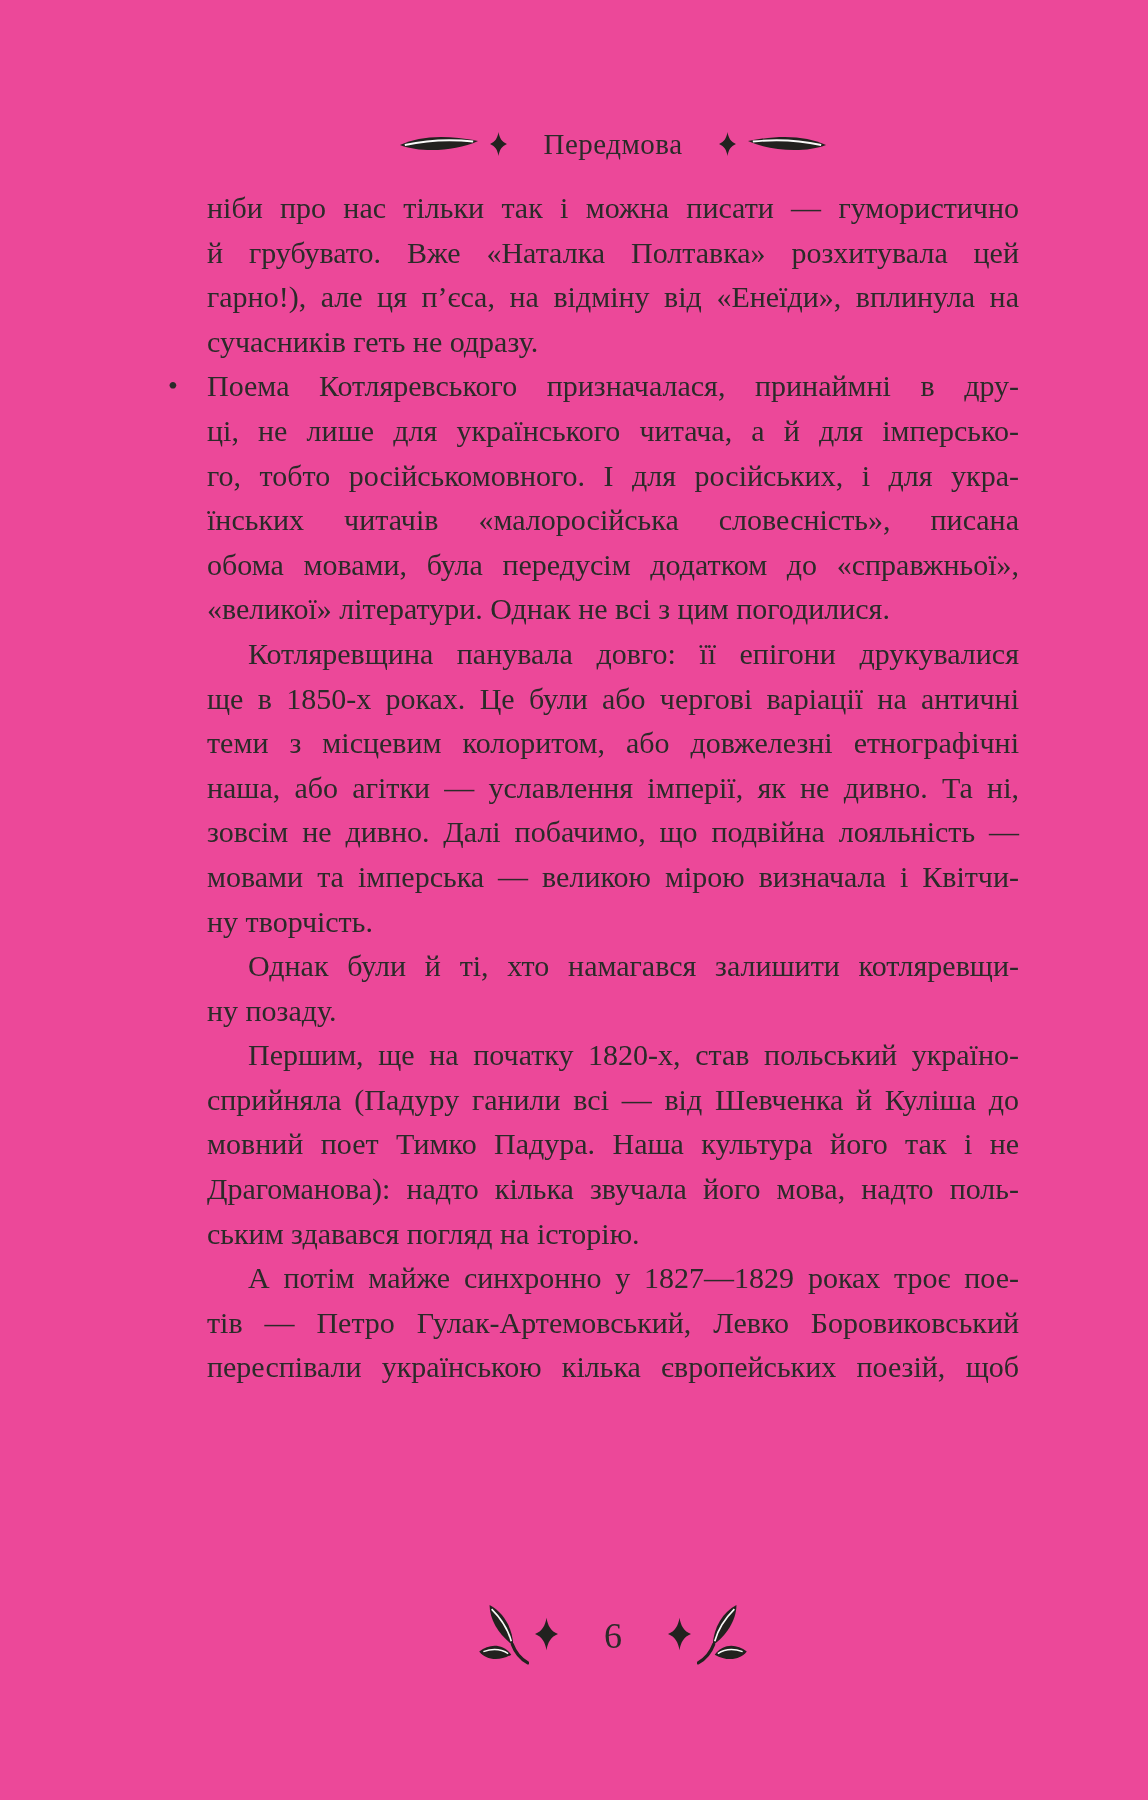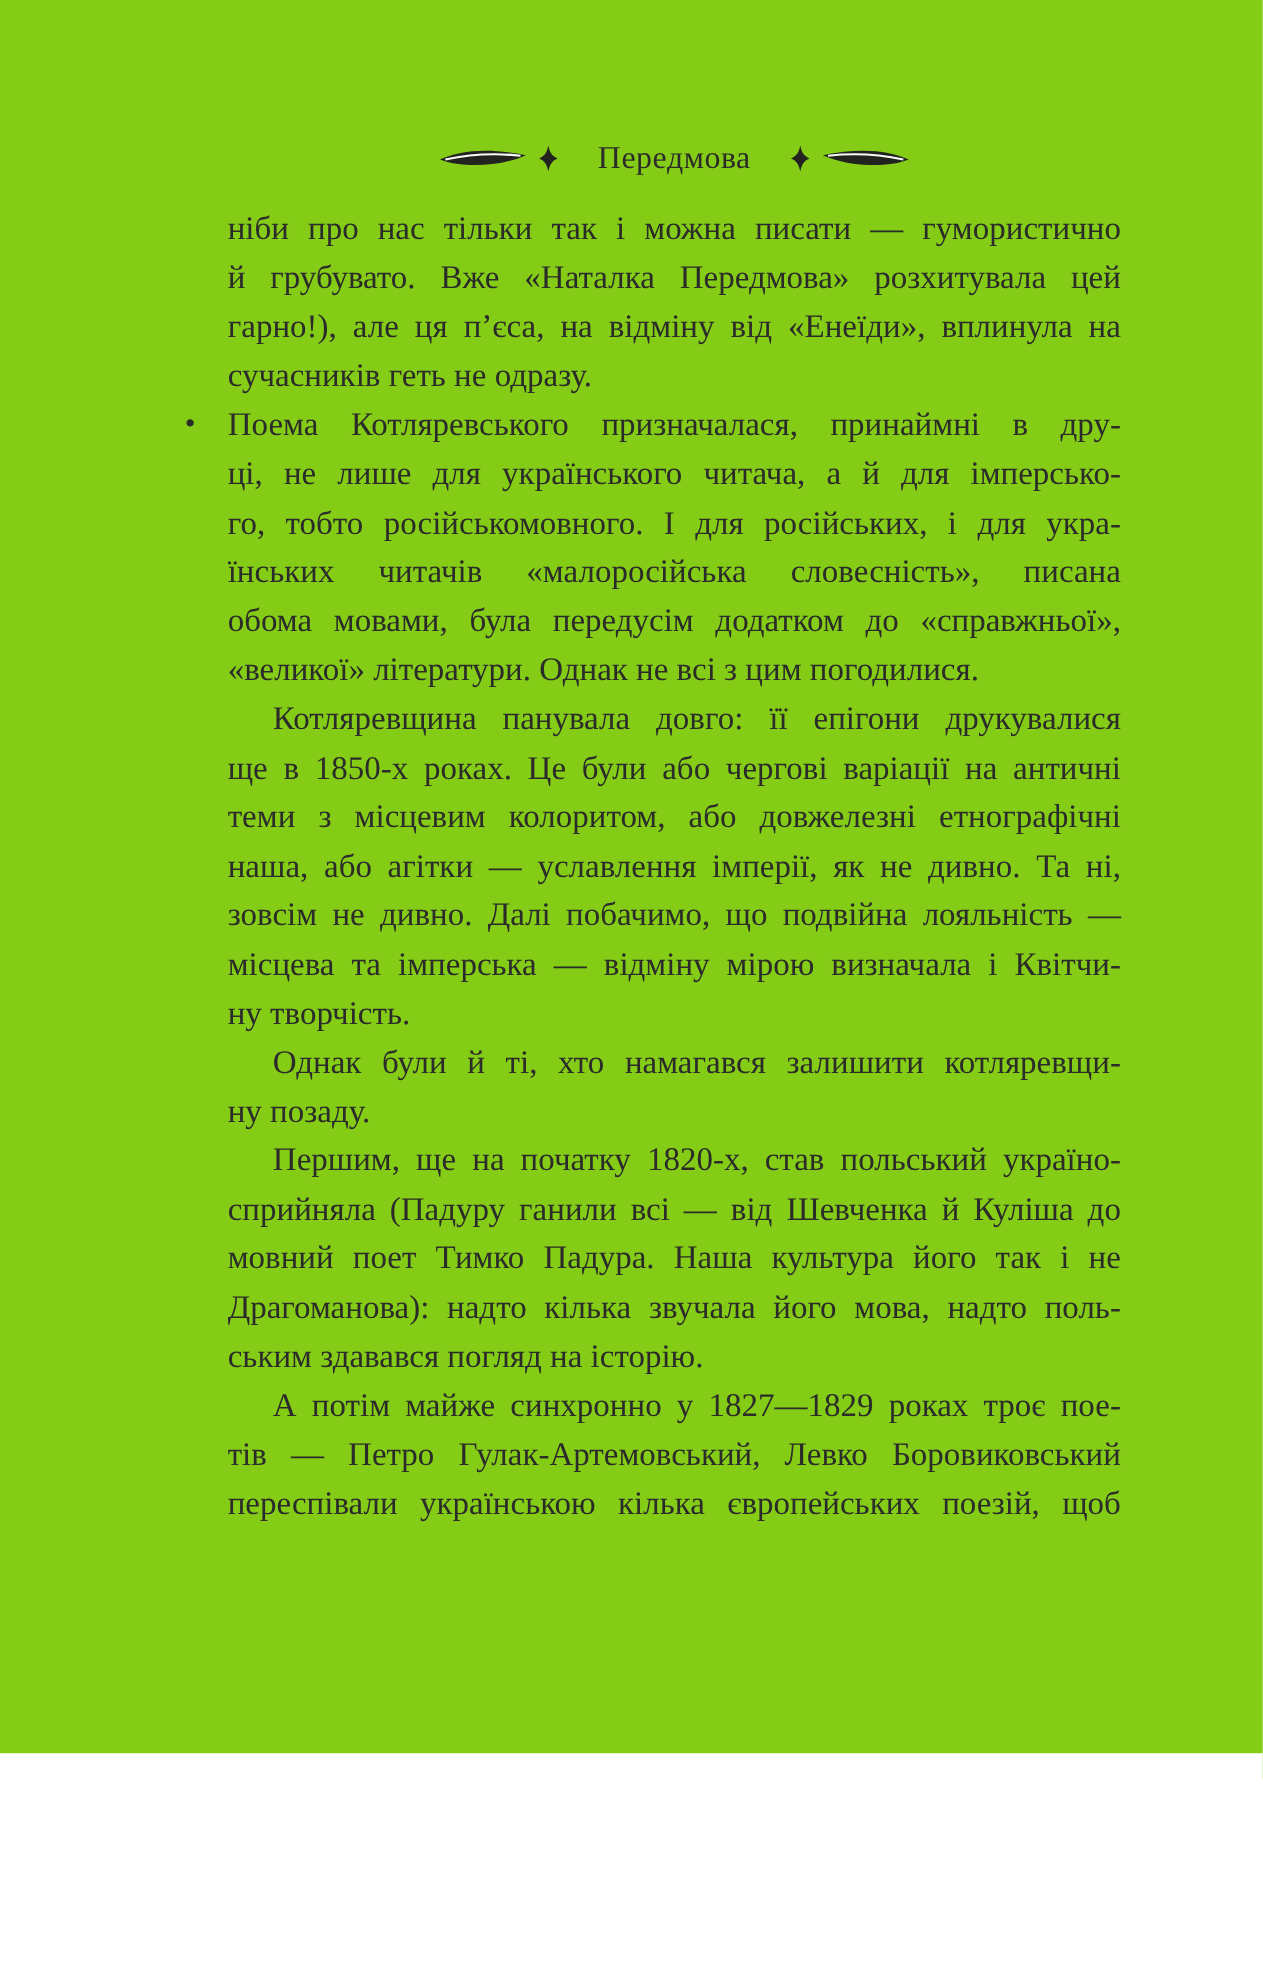--- a/index.html
+++ b/index.html
@@ -1,20 +1,20 @@
 <!DOCTYPE html>
 <html><head>
 <meta charset="utf-8">
 <style>
   html,body { margin:0; padding:0; }
   .page {
     position: relative;
     width: 1148px;
-    height: 1594px;
-    background: #84cc16;
+    height: 1800px;
+    background: #ec4899;
     font-family: "Liberation Serif", "DejaVu Serif", serif;
     color: #2b2b29;
     overflow: hidden;
   }
   
   .page-header {
     position: absolute;
     top: 118px;
     left: 207px;
     width: 812px;
@@ -93,40 +93,40 @@
     </svg>
     <svg class="orn-leaf-h mirror" viewBox="0 0 84 22">
       <path d="M2,12 C22,3 48,1 82,8 C58,19 22,20 2,12 Z" fill="#22221f"></path>
       <path d="M7,12 C28,7.5 54,6 77,8.5" fill="none" stroke="#f9f9f8" stroke-width="2"></path>
     </svg>
   </header>
 
   <main class="body-text">
       <div class="para">
         <div class="line fill">ніби про нас тільки так і можна писати — гумористично</div>
-        <div class="line fill">й грубувато. Вже «Наталка Передмова» розхитувала цей</div>
+        <div class="line fill">й грубувато. Вже «Наталка Полтавка» розхитувала цей</div>
         <div class="line fill">гарно!), але ця п’єса, на відміну від «Енеїди», вплинула на</div>
         <div class="line">сучасників геть не одразу.</div>
       </div>
       <div class="para">
         <span class="bullet">•</span>
         <div class="line fill">Поема Котляревського призначалася, принаймні в дру-</div>
         <div class="line fill">ці, не лише для українського читача, а й для імперсько-</div>
         <div class="line fill">го, тобто російськомовного. І для російських, і для укра-</div>
         <div class="line fill">їнських читачів «малоросійська словесність», писана</div>
         <div class="line fill">обома мовами, була передусім додатком до «справжньої»,</div>
         <div class="line">«великої» літератури. Однак не всі з цим погодилися.</div>
       </div>
       <div class="para indent">
         <div class="line fill">Котляревщина панувала довго: її епігони друкувалися</div>
         <div class="line fill">ще в 1850-х роках. Це були або чергові варіації на античні</div>
         <div class="line fill">теми з місцевим колоритом, або довжелезні етнографічні</div>
         <div class="line fill">наша, або агітки — уславлення імперії, як не дивно. Та ні,</div>
         <div class="line fill">зовсім не дивно. Далі побачимо, що подвійна лояльність —</div>
-        <div class="line fill">місцева та імперська — відміну мірою визначала і Квітчи-</div>
+        <div class="line fill">мовами та імперська — великою мірою визначала і Квітчи-</div>
         <div class="line">ну творчість.</div>
       </div>
       <div class="para indent">
         <div class="line fill">Однак були й ті, хто намагався залишити котляревщи-</div>
         <div class="line">ну позаду.</div>
       </div>
       <div class="para indent">
         <div class="line fill">Першим, ще на початку 1820-х, став польський україно-</div>
         <div class="line fill">сприйняла (Падуру ганили всі — від Шевченка й Куліша до</div>
         <div class="line fill">мовний поет Тимко Падура. Наша культура його так і не</div>

